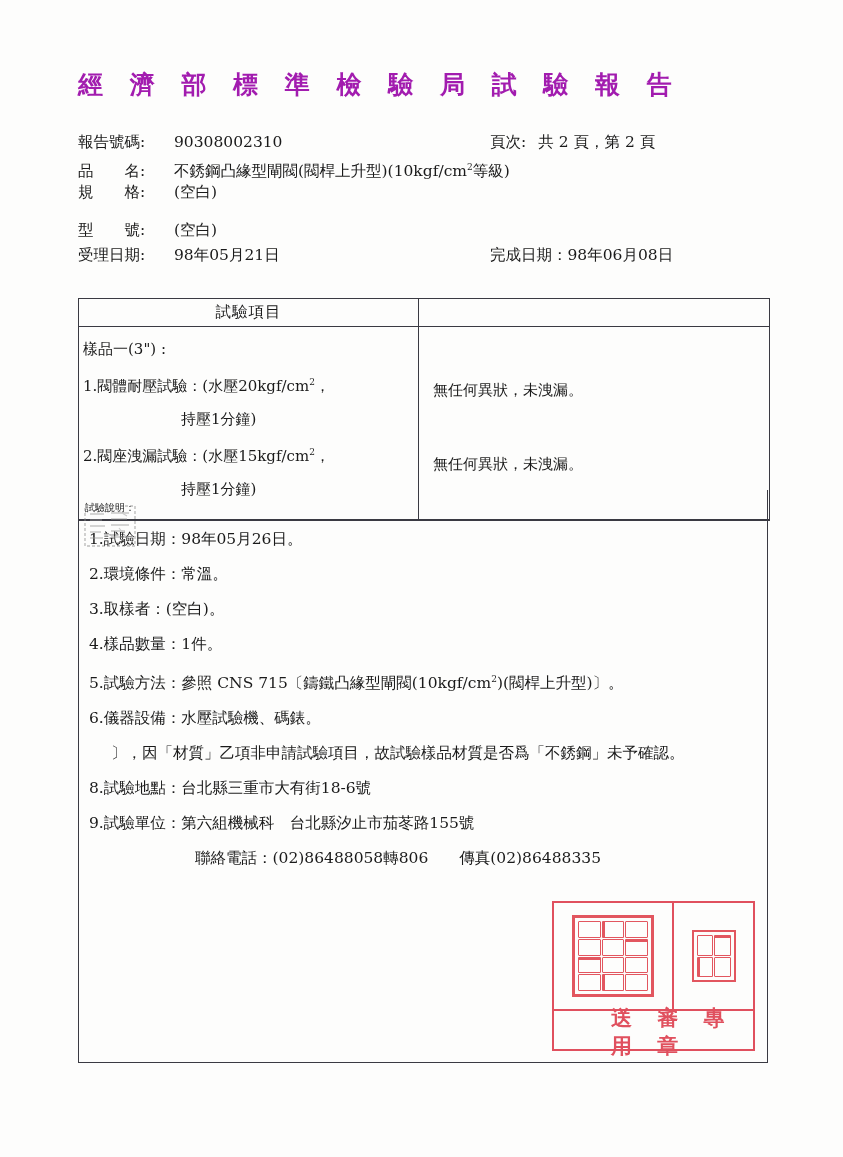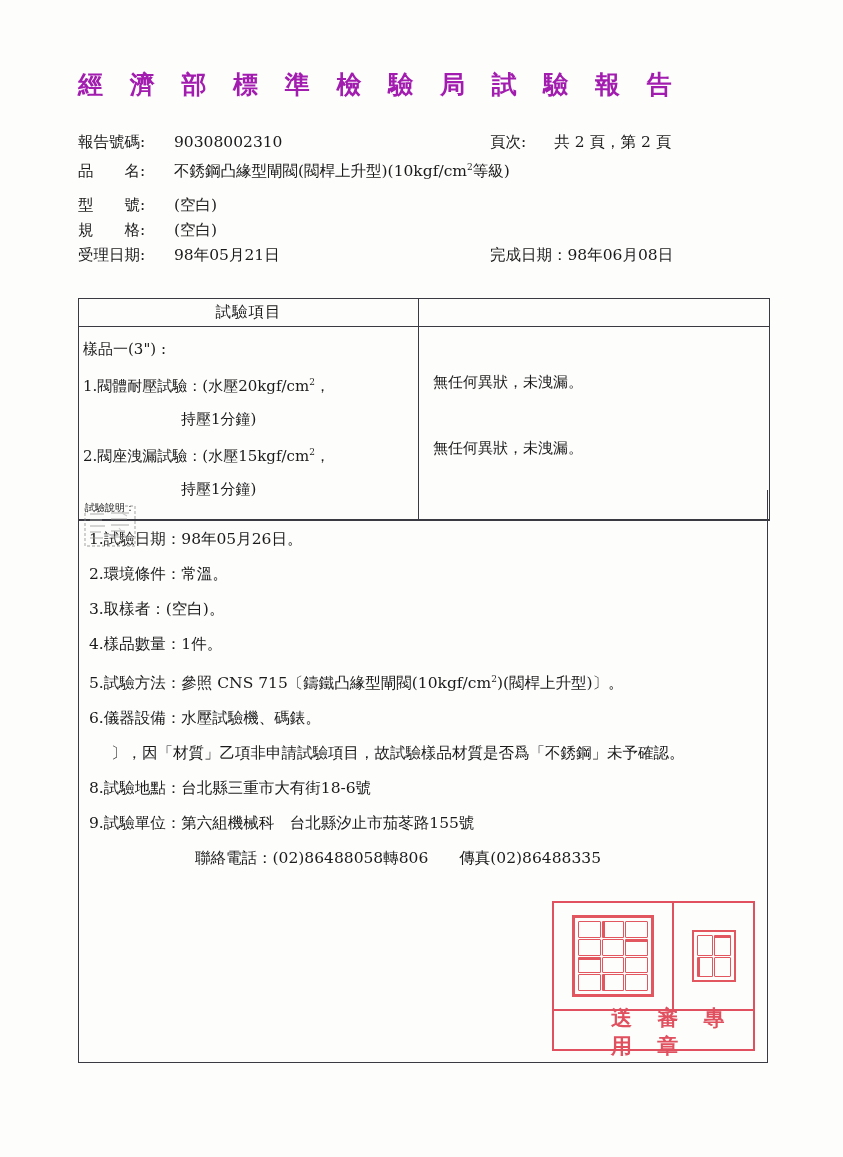--- a/index.html
+++ b/index.html
@@ -56,21 +56,21 @@
   .meta-value {
     display: inline-block;
     padding-left: 4px;
   }
   .meta-right {
     position: absolute;
     left: 412px;
     top: 0;
     white-space: nowrap;
   }
-  .meta-right .rlabel { margin-right: 28px; }
+  .meta-right .rlabel { margin-right: 12px; }
   .meta-right2 {
     position: absolute;
     left: 412px;
     top: 0;
     white-space: nowrap;
   }
   sup.unit {
     font-size: 9px;
     vertical-align: super;
   }
@@ -118,20 +118,21 @@
   .item-line {
     font-size: 15px;
     line-height: 33px;
     white-space: nowrap;
   }
   .item-line.indent { padding-left: 98px; }
   .res-line {
     font-size: 15px;
     line-height: 33px;
     white-space: nowrap;
+    margin-top: 8px;
   }
   .res-spacer { height: 33px; }
 
   
   .notes {
     position: absolute;
     left: 78px;
     top: 490px;
     width: 690px;
     height: 573px;
@@ -256,26 +257,26 @@
       <span class="meta-right">
         <span class="rlabel">頁次:</span><span>共 2 頁，第 2 頁</span>
       </span>
     </div>
 
 
     <div class="meta-row">
       <span class="meta-label">品　　名:</span><span class="meta-value"><span>不銹鋼凸緣型閘閥(閥桿上升型)(10kgf/cm</span><sup class="unit">2</sup><span>等級)</span></span>
     </div>
 
+    <div class="meta-row">
+      <span class="meta-label">規　　格:</span><span class="meta-value">(空白)</span>
+    </div>
+
     <div class="meta-row gap">
       <span class="meta-label">型　　號:</span><span class="meta-value">(空白)</span>
-    </div>
-
-    <div class="meta-row">
-      <span class="meta-label">規　　格:</span><span class="meta-value">(空白)</span>
     </div>
 
     <div class="meta-row">
       <span class="meta-label">受理日期:</span><span class="meta-value">98年05月21日</span>
       <span class="meta-right2">
         <span>完成日期：</span><span>98年06月08日</span>
       </span>
     </div>
 
   </div>

